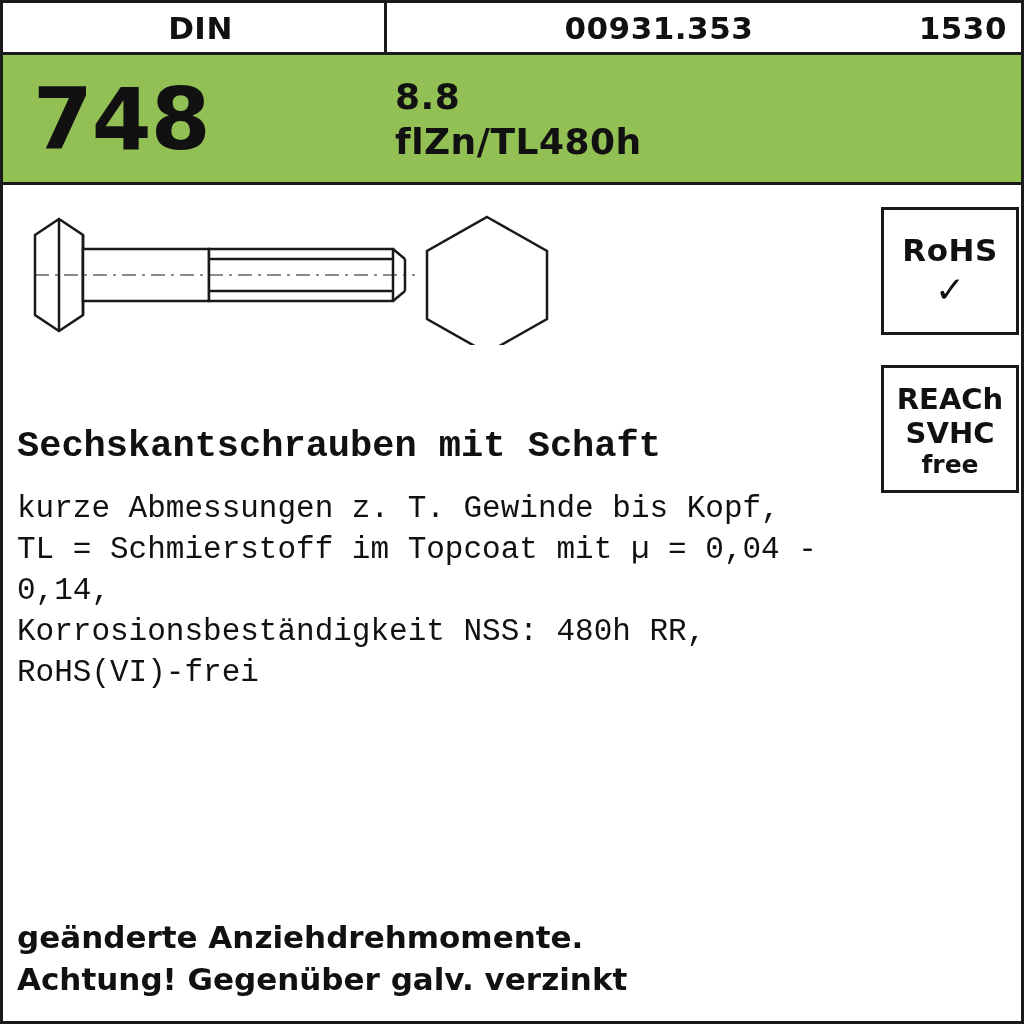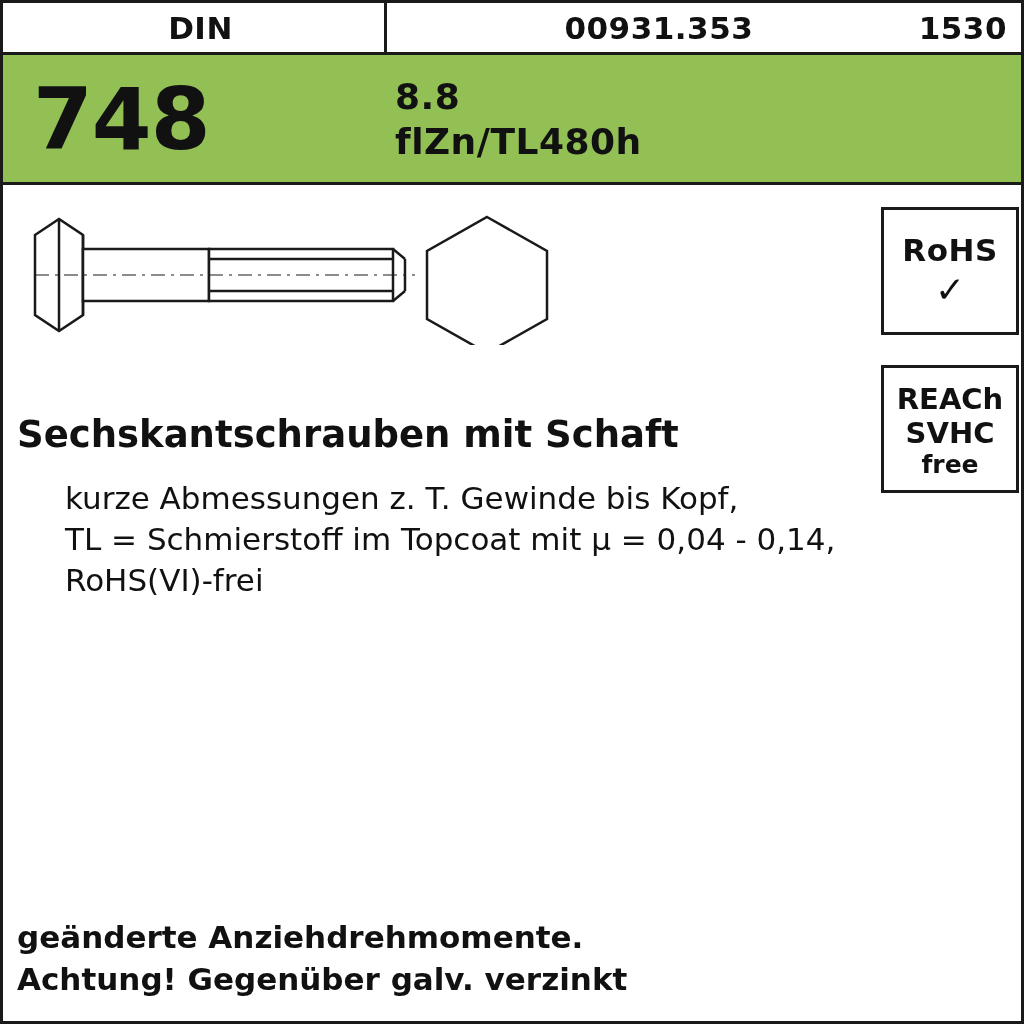--- a/index.html
+++ b/index.html
@@ -129,34 +129,34 @@
     padding-top: 14px;
   }
   .badge-reach .b-l1 { font-size: 29px; letter-spacing: 0px; }
   .badge-reach .b-l2 { font-size: 29px; letter-spacing: 0px; }
   .badge-reach .b-l3 { font-size: 25px; font-weight: bold; }
 
   
   .text-block {
     position: absolute;
     left: 14px;
-    top: 410px;
+    top: 422px;
     width: 840px;
+    font-family: Liberation Mono, monospace;
   }
   .title-main {
     font-size: 37px;
     font-weight: bold;
     letter-spacing: 0px;
     margin-bottom: 22px;
   }
   .desc-line {
     font-size: 31px;
     line-height: 1.32;
     letter-spacing: 0px;
-    margin-left: 48px;
   }
 
   
   .warning {
     position: absolute;
     left: 14px;
     bottom: 20px;
     width: 900px;
     font-size: 31px;
     font-weight: bold;
@@ -222,20 +222,21 @@
   <div class="badge badge-reach">
     <div class="b-l1">REACh</div>
     <div class="b-l2">SVHC</div>
     <div class="b-l3">free</div>
   </div>
 
   <div class="text-block">
     <div class="title-main">Sechskantschrauben mit Schaft</div>
     <div class="desc-line">kurze Abmessungen z. T. Gewinde bis Kopf,</div>
     <div class="desc-line">TL = Schmierstoff im Topcoat mit µ = 0,04 - 0,14,</div>
+    <div class="desc-line">Korrosionsbeständigkeit NSS: 480h RR,</div>
     <div class="desc-line">RoHS(VI)-frei</div>
   </div>
 
   <div class="warning">
     <div>geänderte Anziehdrehmomente.</div>
     <div>Achtung! Gegenüber galv. verzinkt</div>
   </div>
 
 </div>
 

